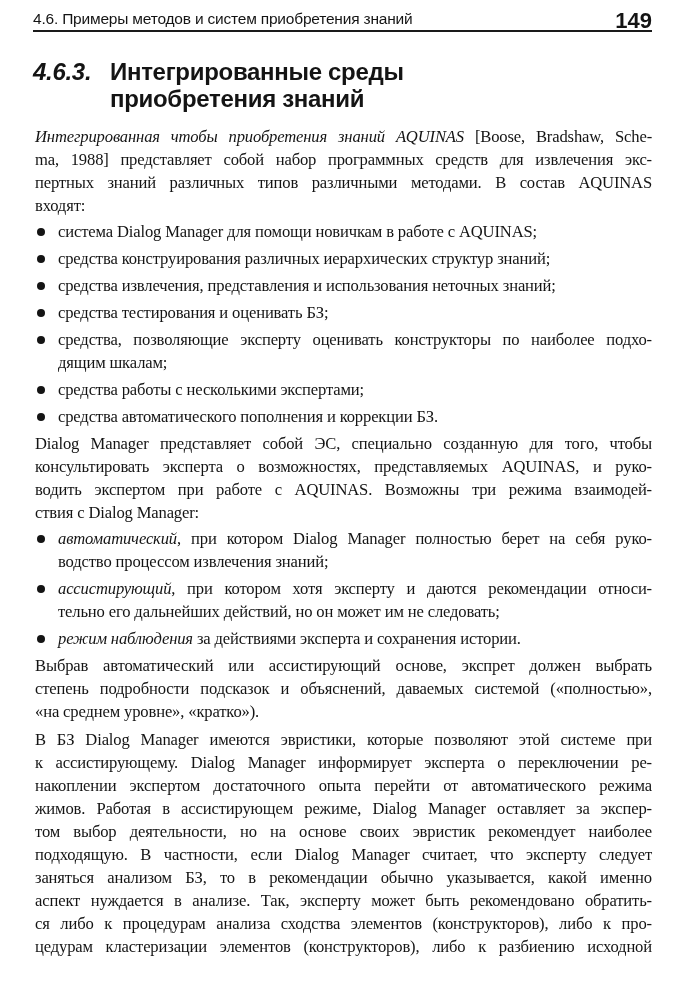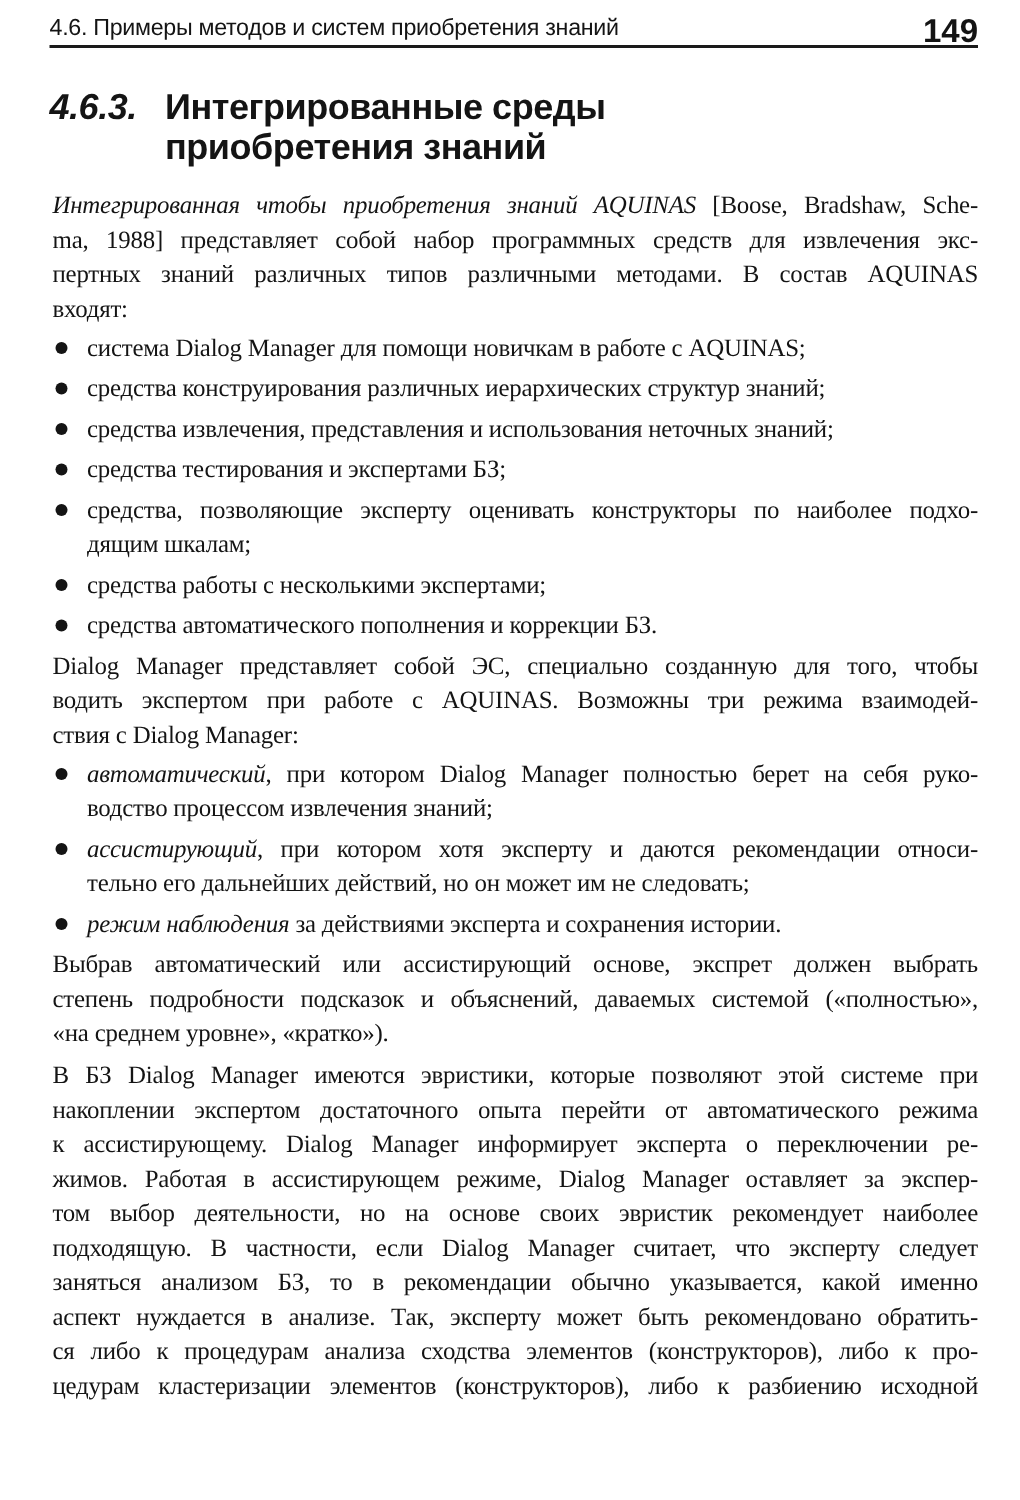--- a/index.html
+++ b/index.html
@@ -80,39 +80,40 @@
       <li>
           <span class="dot"></span>
           <span class="line last">средства конструирования различных иерархических структур знаний;</span>
         </li>
       <li>
           <span class="dot"></span>
           <span class="line last">средства извлечения, представления и использования неточных знаний;</span>
         </li>
       <li>
           <span class="dot"></span>
-          <span class="line last">средства тестирования и экспертами БЗ;</span>
+          <span class="line last">средства тестирования и оценивать БЗ;</span>
         </li>
       <li>
           <span class="dot"></span>
           <span class="line">средства, позволяющие эксперту оценивать конструкторы по наиболее подхо-</span>
           <span class="line last">дящим шкалам;</span>
         </li>
       <li>
           <span class="dot"></span>
           <span class="line last">средства работы с несколькими экспертами;</span>
         </li>
       <li>
           <span class="dot"></span>
           <span class="line last">средства автоматического пополнения и коррекции БЗ.</span>
         </li>
     </ul>
 
     <p>
       <span class="line">Dialog Manager представляет собой ЭС, специально созданную для того, чтобы</span>
+      <span class="line">консультировать эксперта о возможностях, представляемых AQUINAS, и руко-</span>
       <span class="line">водить экспертом при работе с AQUINAS. Возможны три режима взаимодей-</span>
       <span class="line last">ствия с Dialog Manager:</span>
     </p>
 
     <ul class="bullets">
       <li>
           <span class="dot"></span>
           <span class="line"><em>автоматический</em><span>, при котором Dialog Manager полностью берет на себя руко-</span></span>
           <span class="line last">водство процессом извлечения знаний;</span>
         </li>
@@ -128,22 +129,22 @@
     </ul>
 
     <p>
       <span class="line">Выбрав автоматический или ассистирующий основе, экспрет должен выбрать</span>
       <span class="line">степень подробности подсказок и объяснений, даваемых системой («полностью»,</span>
       <span class="line last">«на среднем уровне», «кратко»).</span>
     </p>
 
     <p class="gap">
       <span class="line">В БЗ Dialog Manager имеются эвристики, которые позволяют этой системе при</span>
+      <span class="line">к ассистирующему. Dialog Manager информирует эксперта о переключении ре-</span>
       <span class="line">накоплении экспертом достаточного опыта перейти от автоматического режима</span>
-      <span class="line">к ассистирующему. Dialog Manager информирует эксперта о переключении ре-</span>
       <span class="line">жимов. Работая в ассистирующем режиме, Dialog Manager оставляет за экспер-</span>
       <span class="line">том выбор деятельности, но на основе своих эвристик рекомендует наиболее</span>
       <span class="line">подходящую. В частности, если Dialog Manager считает, что эксперту следует</span>
       <span class="line">заняться анализом БЗ, то в рекомендации обычно указывается, какой именно</span>
       <span class="line">аспект нуждается в анализе. Так, эксперту может быть рекомендовано обратить-</span>
       <span class="line">ся либо к процедурам анализа сходства элементов (конструкторов), либо к про-</span>
       <span class="line">цедурам кластеризации элементов (конструкторов), либо к разбиению исходной</span>
 
     </p>
 

